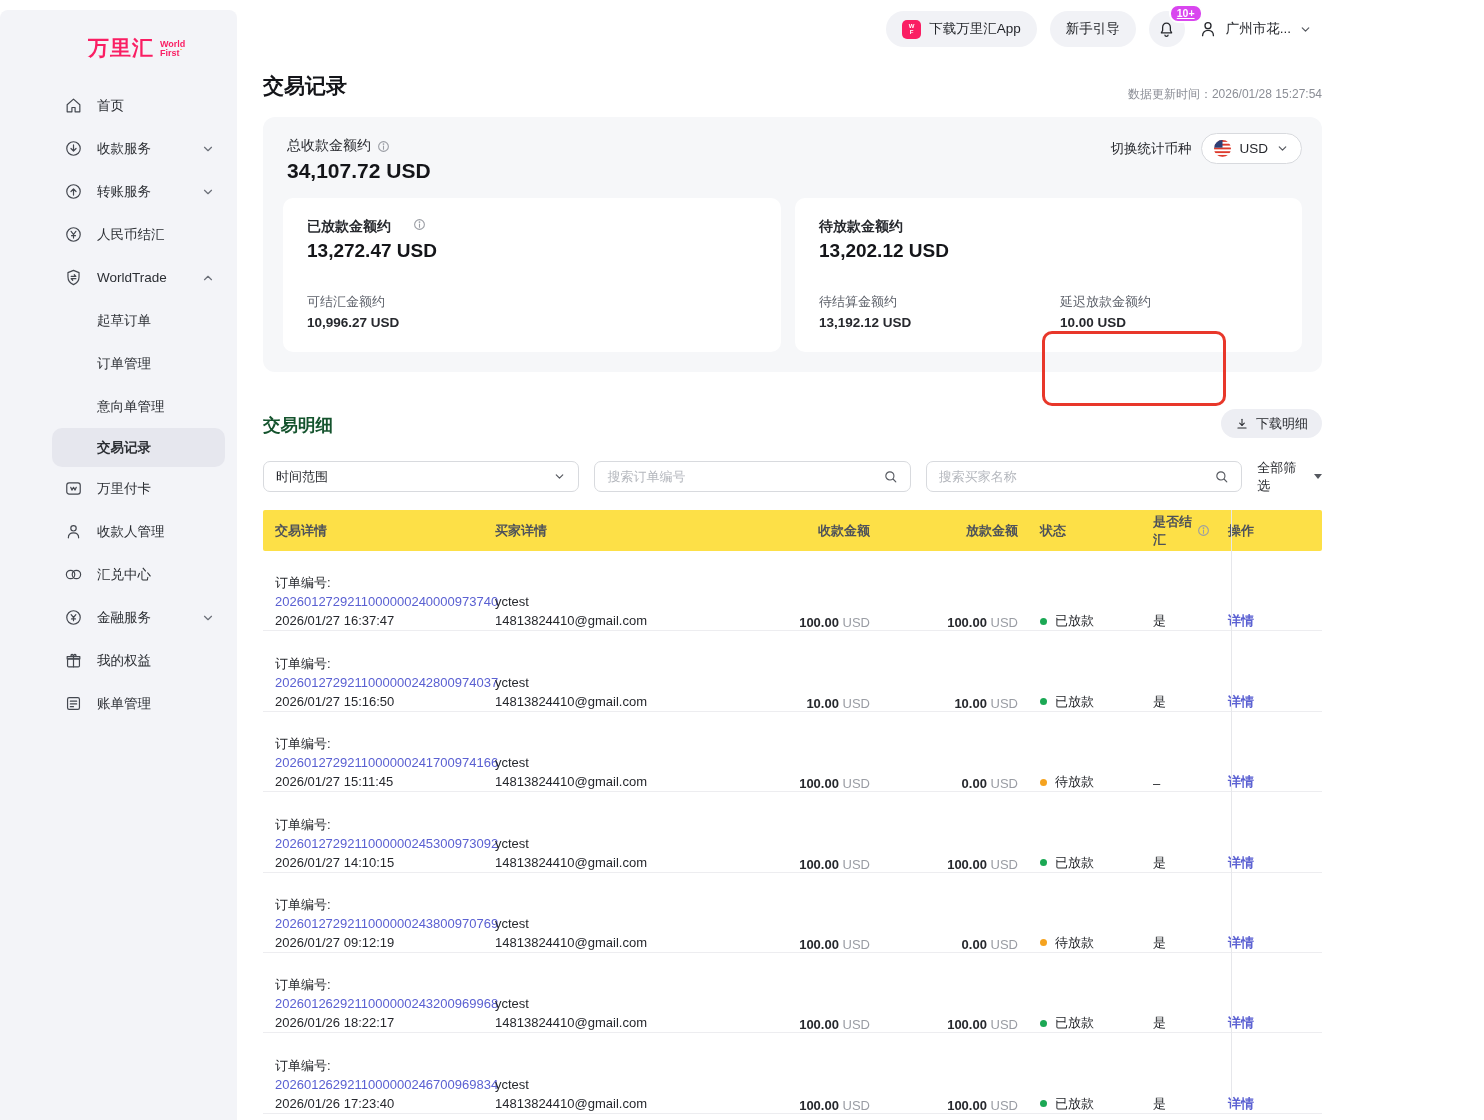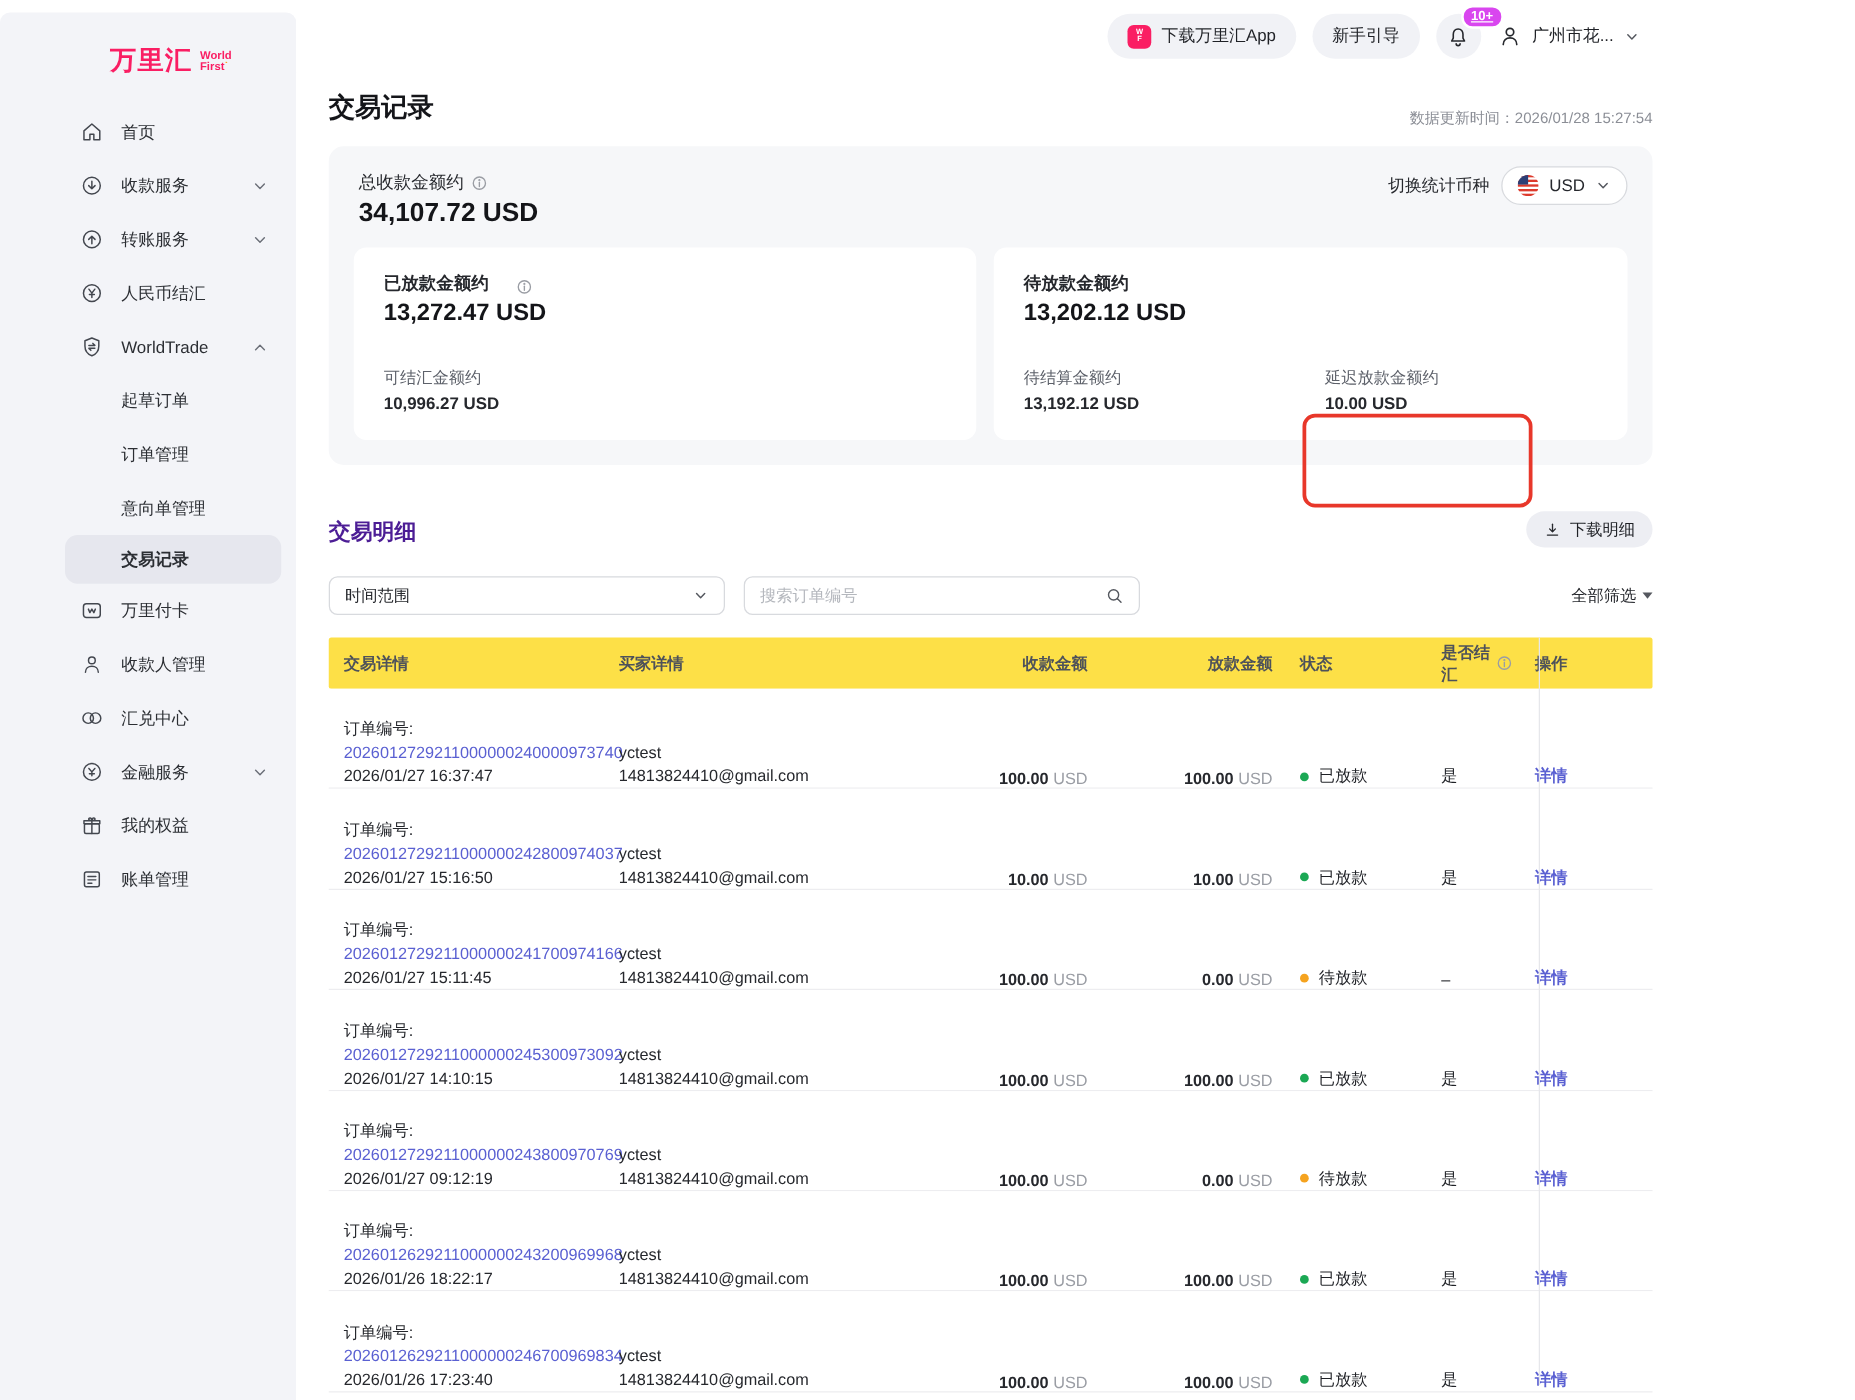--- a/index.html
+++ b/index.html
@@ -57,29 +57,29 @@
   .ccy-select { display:flex; align-items:center; gap:8px; background:#fff; border:1px solid #d8dade;
                 border-radius:17px; height:31px; padding:0 12px; cursor:pointer; }
   .ccy-select svg.flag { width:17px; height:17px; }
   .ccy-select .chev { width:13px; height:13px; color:#55585f; display:flex; }
   .ccy-select .chev svg { width:13px; height:13px; }
 
   .inner-card { position:absolute; top:81px; height:154px; background:#fff; border-radius:10px; }
   .inner-card.left { left:20px; width:498px; }
   .inner-card.right { left:532px; width:507px; }
   .ic-label { position:absolute; left:24px; top:20px; font-size:14px; font-weight:600; color:#26282d;
-              display:flex; align-items:flex-end; gap:22px; }
+              display:flex; align-items:flex-start; gap:22px; }
   .ic-value { position:absolute; left:24px; top:42px; font-size:19px; font-weight:700; color:#141519; }
   .ic-sub-label { position:absolute; font-size:13px; color:#5d616a; }
   .ic-sub-value { position:absolute; font-size:13.5px; font-weight:700; color:#26282d; }
 
   .red-annotation { position:absolute; left:779px; top:214px; width:184px; height:75px;
                     border:3px solid #e8372a; border-radius:10px; pointer-events:none; }
 
-  .details-title { position:absolute; left:26px; top:355px; font-size:17.5px; font-weight:700; color:#4c1d95; }
+  .details-title { position:absolute; left:26px; top:355px; font-size:17.5px; font-weight:700; color:#14532d; }
   .download-btn { position:absolute; right:162px; top:351px; height:29px; background:#edeef3;
                   border-radius:15px; display:flex; align-items:center; gap:7px; padding:0 14px;
                   font-size:13px; cursor:pointer; }
   .download-btn svg { width:14px; height:14px; color:#26282d; }
 
   .filters { position:absolute; left:26px; top:403px; right:162px; height:31px; display:flex; align-items:center; }
   .f-box { height:31px; border:1px solid #d8dade; border-radius:7px; background:#fff;
            display:flex; align-items:center; padding:0 12px; }
   .f-select { width:317px; margin-right:15px; justify-content:space-between; cursor:pointer; font-size:13px; color:#26282d; }
   .f-select .chev { width:13px; height:13px; color:#55585f; display:flex; }
@@ -388,20 +388,27 @@
           </svg>
       </span>
     </div>
     <div class="f-box f-input">
       <input type="text" placeholder="搜索订单编号" style="">
       <svg viewBox="0 0 24 24" fill="none" stroke="currentColor" stroke-width="1.8" stroke-linecap="round">
           <circle cx="11" cy="11" r="6.5"></circle>
           <path d="M16 16 L20.5 20.5"></path>
         </svg>
     </div>
+    <div class="f-box f-input">
+      <input type="text" placeholder="搜索买家名称" style="">
+      <svg viewBox="0 0 24 24" fill="none" stroke="currentColor" stroke-width="1.8" stroke-linecap="round">
+          <circle cx="11" cy="11" r="6.5"></circle>
+          <path d="M16 16 L20.5 20.5"></path>
+        </svg>
+    </div>
     <div class="all-filters">
       <span>全部筛选</span>
       <span class="caret"></span>
     </div>
   </div>
 
   <div class="table">
     <div class="thead">
       <div class="c1">交易详情</div>
       <div class="c2">买家详情</div>

